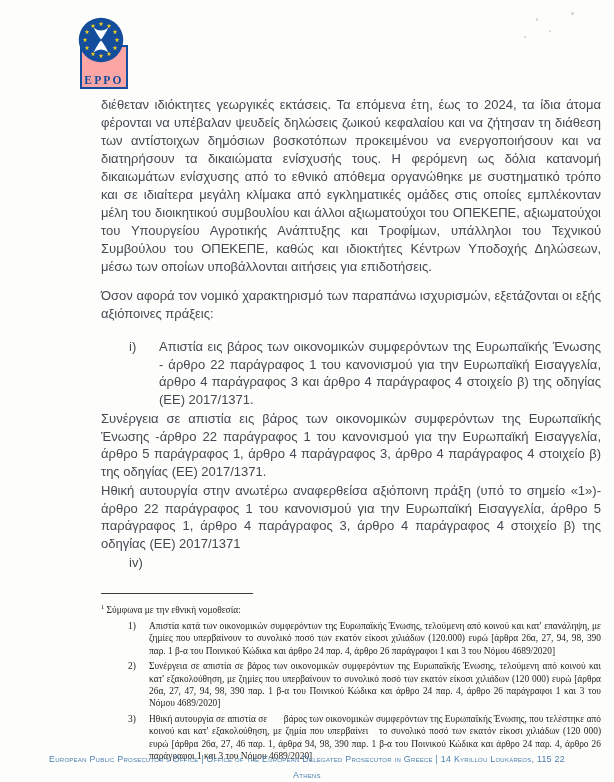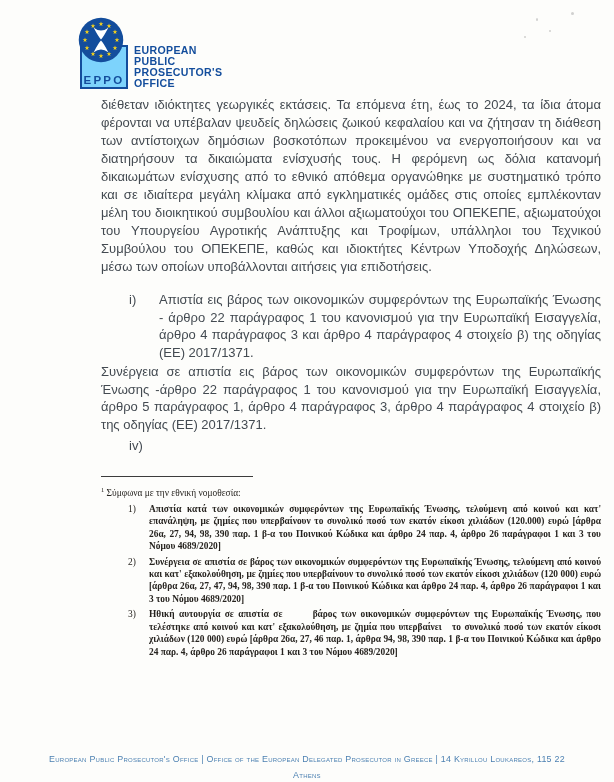--- a/index.html
+++ b/index.html
@@ -9,21 +9,21 @@
     background:#fdfdfb;
     font-family:"Liberation Sans",sans-serif;
     overflow:hidden;
     margin:0 auto;
   }
   
   .logo-wrap{position:absolute;left:78px;top:15px;width:420px;height:80px;}
   .logo-mark{position:absolute;left:0;top:0;width:130px;height:80px;}
   .logo-box{
     position:absolute;left:2px;top:30px;width:44px;height:40px;
-    border:2.2px solid #134d9c;background:#7dd3fc;
+    border:2.2px solid #134d9c;background:#fca5a5;font-family:Liberation Serif, serif;
   }
   .logo-acronym{
     position:absolute;bottom:1px;left:0;width:100%;text-align:center;
     font-size:11.5px;font-weight:700;letter-spacing:2.2px;color:#134d9c;
   }
   .logo-circle{position:absolute;left:0;top:2px;width:46px;height:46px;}
   .org-name{
     position:absolute;left:56px;top:30px;
     color:#134d9c;font-weight:700;font-size:10.6px;line-height:11px;
     letter-spacing:.35px;
@@ -47,21 +47,21 @@
     margin:21px 0 7px 0;
   }
   .footnotes{
     font-family:"Liberation Serif",serif;
     font-size:9.4px;line-height:12.4px;color:#26231f;
   }
   .fn-intro{margin:0 0 4px 0;}
   .fn-sup{font-size:6.5px;vertical-align:super;}
   .fn-item{display:flex;margin:0 0 3px 0;}
   .fn-marker{flex:0 0 48px;padding-left:27px;box-sizing:border-box;}
-  .fn-text{flex:1;text-align:justify;font-weight:bold;}
+  .fn-text{flex:1;text-align:justify;}
   
   .page-footer{
     position:absolute;left:40px;right:40px;top:751px;
     text-align:center;color:#4d81b2;
     font-size:8.9px;line-height:16px;
     font-variant:small-caps;letter-spacing:.25px;
   }
   
   .speck{position:absolute;background:#9a9a9a;border-radius:50%;opacity:.45;}
 </style>
@@ -93,40 +93,36 @@
           <text x="-10.5" y="21">★</text>
           <text x="-18.2" y="13.3">★</text>
           <text x="-21" y="2.8">★</text>
           <text x="-18.2" y="-7.7">★</text>
           <text x="-10.5" y="-15.4">★</text>
         </g>
         <path fill="#ffffff" d="M -9.5,-16 Q 0,-8.5 9.5,-16 Q 3,-3.5 0,-0.8 Q -3,-3.5 -9.5,-16 Z"></path>
         <path fill="#ffffff" d="M -9.5,16 Q 0,8.5 9.5,16 Q 3,3.5 0,0.8 Q -3,3.5 -9.5,16 Z"></path>
       </svg>
     </div>
-    <div class="org-name">
-      <div>EUROPEAN</div>
-      <div>PUBLIC</div>
-      <div>PROSECUTOR'S</div>
-      <div>OFFICE</div>
-    </div>
   </header>
 
   <main class="doc-body">
     <p class="body-par">διέθεταν ιδιόκτητες γεωργικές εκτάσεις. Τα επόμενα έτη, έως το 2024, τα ίδια άτομα φέρονται να υπέβαλαν ψευδείς δηλώσεις ζωικού κεφαλαίου και να ζήτησαν τη διάθεση των αντίστοιχων δημόσιων βοσκοτόπων προκειμένου να ενεργοποιήσουν και να διατηρήσουν τα δικαιώματα ενίσχυσής τους. Η φερόμενη ως δόλια κατανομή δικαιωμάτων ενίσχυσης από το εθνικό απόθεμα οργανώθηκε με συστηματικό τρόπο και σε ιδιαίτερα μεγάλη κλίμακα από εγκληματικές ομάδες στις οποίες εμπλέκονταν μέλη του διοικητικού συμβουλίου και άλλοι αξιωματούχοι του ΟΠΕΚΕΠΕ, αξιωματούχοι του Υπουργείου Αγροτικής Ανάπτυξης και Τροφίμων, υπάλληλοι του Τεχνικού Συμβούλου του ΟΠΕΚΕΠΕ, καθώς και ιδιοκτήτες Κέντρων Υποδοχής Δηλώσεων, μέσω των οποίων υποβάλλονται αιτήσεις για επιδοτήσεις.</p>
+    <p class="body-par">Όσον αφορά τον νομικό χαρακτηρισμό των παραπάνω ισχυρισμών, εξετάζονται οι εξής αξιόποινες πράξεις:</p>
 
     <ol class="legal-list">
       <li>
         <span class="li-marker">i)</span>
         <span class="li-text">Απιστία εις βάρος των οικονομικών συμφερόντων της Ευρωπαϊκής Ένωσης - άρθρο 22 παράγραφος 1 του κανονισμού για την Ευρωπαϊκή Εισαγγελία, άρθρο 4 παράγραφος 3 και άρθρο 4 παράγραφος 4 στοιχείο β) της οδηγίας (ΕΕ) 2017/1371.</span>
       </li>
       <li>
         <span class="li-text">Συνέργεια σε απιστία εις βάρος των οικονομικών συμφερόντων της Ευρωπαϊκής Ένωσης -άρθρο 22 παράγραφος 1 του κανονισμού για την Ευρωπαϊκή Εισαγγελία, άρθρο 5 παράγραφος 1, άρθρο 4 παράγραφος 3, άρθρο 4 παράγραφος 4 στοιχείο β) της οδηγίας (ΕΕ) 2017/1371.</span>
       </li>
       <li>
+        <span class="li-text">Ηθική αυτουργία στην ανωτέρω αναφερθείσα αξιόποινη πράξη (υπό το σημείο «1»)-άρθρο 22 παράγραφος 1 του κανονισμού για την Ευρωπαϊκή Εισαγγελία, άρθρο 5 παράγραφος 1, άρθρο 4 παράγραφος 3, άρθρο 4 παράγραφος 4 στοιχείο β) της οδηγίας (ΕΕ) 2017/1371</span>
       </li>
       <li>
         <span class="li-marker">iv)</span>
       </li>
     </ol>
 
     <div class="fn-sep"></div>
     <div class="footnotes">
       <div class="fn-intro">
         <span class="fn-sup">1</span>

